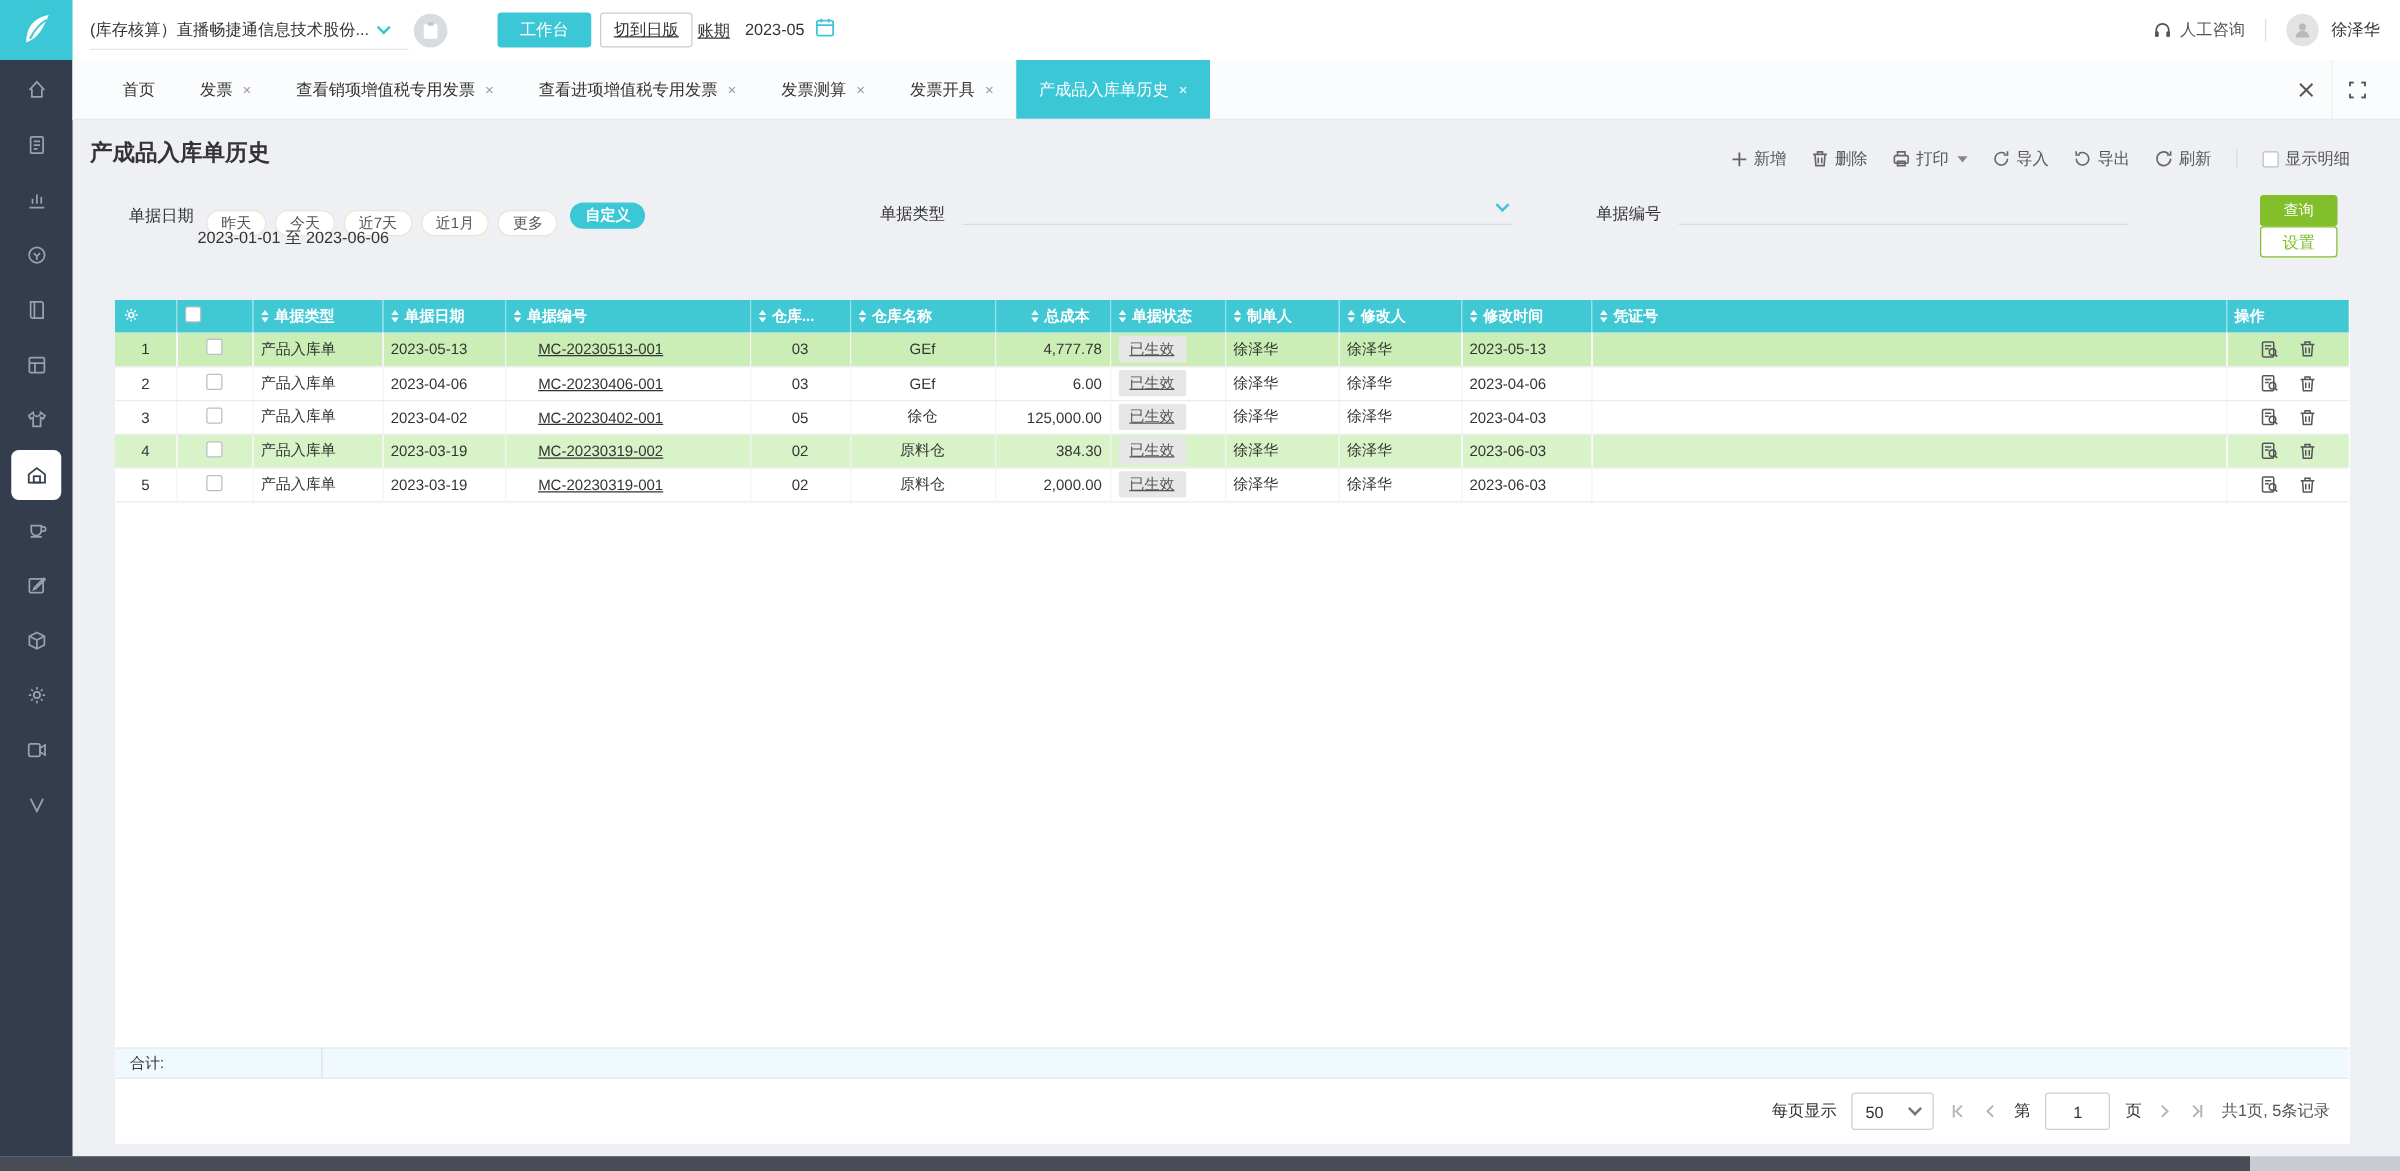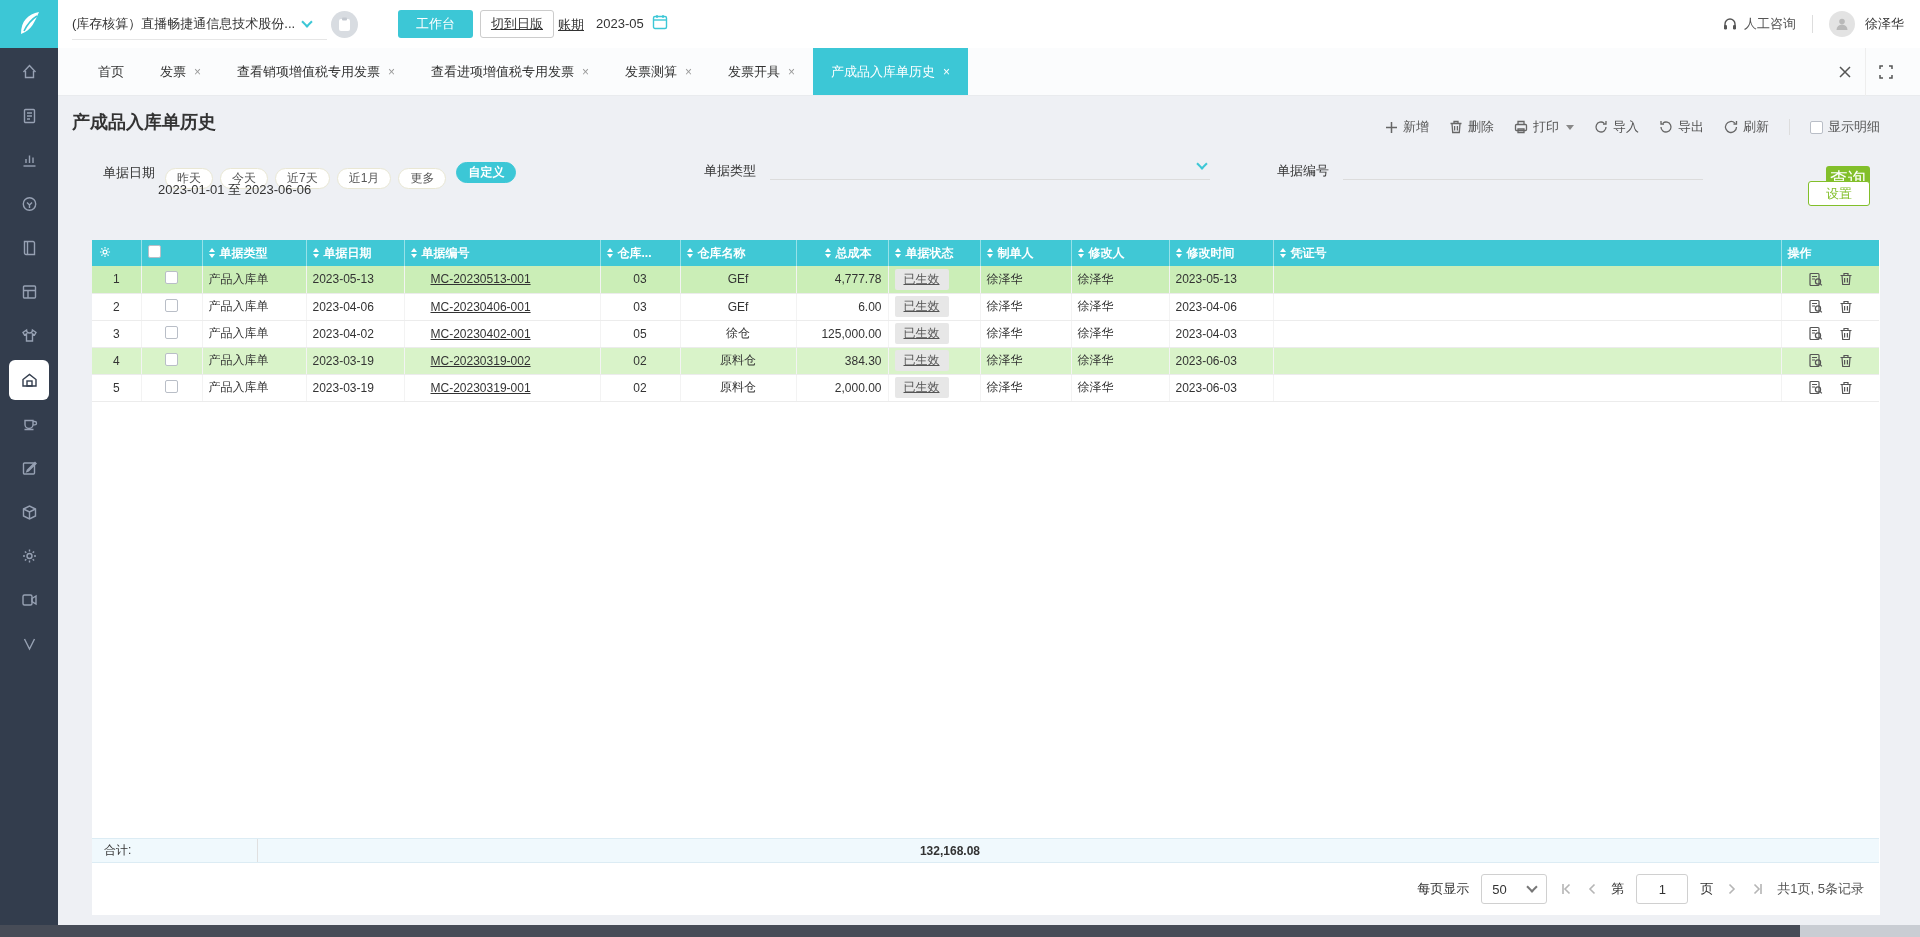--- a/index.html
+++ b/index.html
@@ -57,21 +57,21 @@
   .f-label { font-size:13px; color:#333; }
   .date-group { position:absolute; left:45px; top:8px; display:flex; align-items:center; gap:10px; }
   .pill { height:21px; line-height:19px; padding:0 11px; border:1px solid #e9e7d4; border-radius:11px; background:#fff; font-size:12px; color:#555; cursor:pointer; white-space:nowrap; }
   .pill.custom { background:#3cc7d6; border-color:#3cc7d6; color:#fff; font-weight:700; }
   .date-range { position:absolute; left:100px; top:33px; font-size:13px; color:#333; }
   .type-group { position:absolute; left:646px; top:8px; display:flex; align-items:flex-end; gap:14px; }
   .underline-input { width:440px; height:24px; border:none; border-bottom:1px solid #dcdcdc; background:transparent; position:relative; }
   .underline-input .chev { position:absolute; right:4px; top:8px; }
   .num-group { position:absolute; left:1219px; top:8px; display:flex; align-items:flex-end; gap:14px; }
   .num-group .underline-input { width:360px; }
-  .btn-query { position:absolute; right:50px; top:18px; width:44px; height:25px; background:#82bf2a; color:#fff; font-size:18px; border:none; border-radius:3px; }
+  .btn-query { position:absolute; right:50px; top:8px; width:62px; height:25px; background:#82bf2a; color:#fff; font-size:12px; border:none; border-radius:3px; }
   .btn-settings { position:absolute; right:50px; top:33px; width:62px; height:25px; background:#fff; color:#82bf2a; font-size:13px; border:1px solid #82bf2a; border-radius:3px; }
   .expand-bar { position:absolute; left:50%; transform:translateX(-50%); top:98px; height:23px; padding:0 22px; background:#e8eaee; border-radius:0 0 4px 4px; display:flex; align-items:center; gap:7px; font-size:12px; color:#555; cursor:pointer; }
 
   
   .panel { position:absolute; left:34px; right:40px; top:144px; bottom:22px; background:#fff; }
   table.grid { border-collapse:collapse; table-layout:fixed; width:1787px; }
   .grid thead th { background:#40c8d5; color:#fff; font-size:12px; font-weight:700; height:26px; padding:0 6px; border-right:1px solid rgba(255,255,255,.45); text-align:left; }
   .grid thead th:last-child { border-right:none; }
   .th-flex { display:flex; align-items:center; gap:5px; }
   .th-flex.right { justify-content:flex-end; padding-right:10px; }
@@ -661,21 +661,20 @@
                 <svg width="14" height="14" viewBox="0 0 14 14">
                   <path d="M1.5 3.5h11M5 3V1.5h4V3M3 3.5l.7 9h6.6l.7-9M5.6 6v4.5M8.4 6v4.5"></path>
                 </svg>
               </span>
             </td>
           </tr>
         </tbody>
       </table>
     <div class="total-row">
       <div class="total-label-cell">合计:</div>
-      <div class="total-value-cell">132,168.08</div>
     </div>
     <div class="pager">
       <span>每页显示</span>
       <span class="select-box">
         <span>50</span>
         <span class="chev"></span>
       </span>
       <span class="pg-ic">
           <svg width="14" height="14" viewBox="0 0 14 14">
             <path d="M4 2v10M10.5 2.5L6 7l4.5 4.5"></path>

